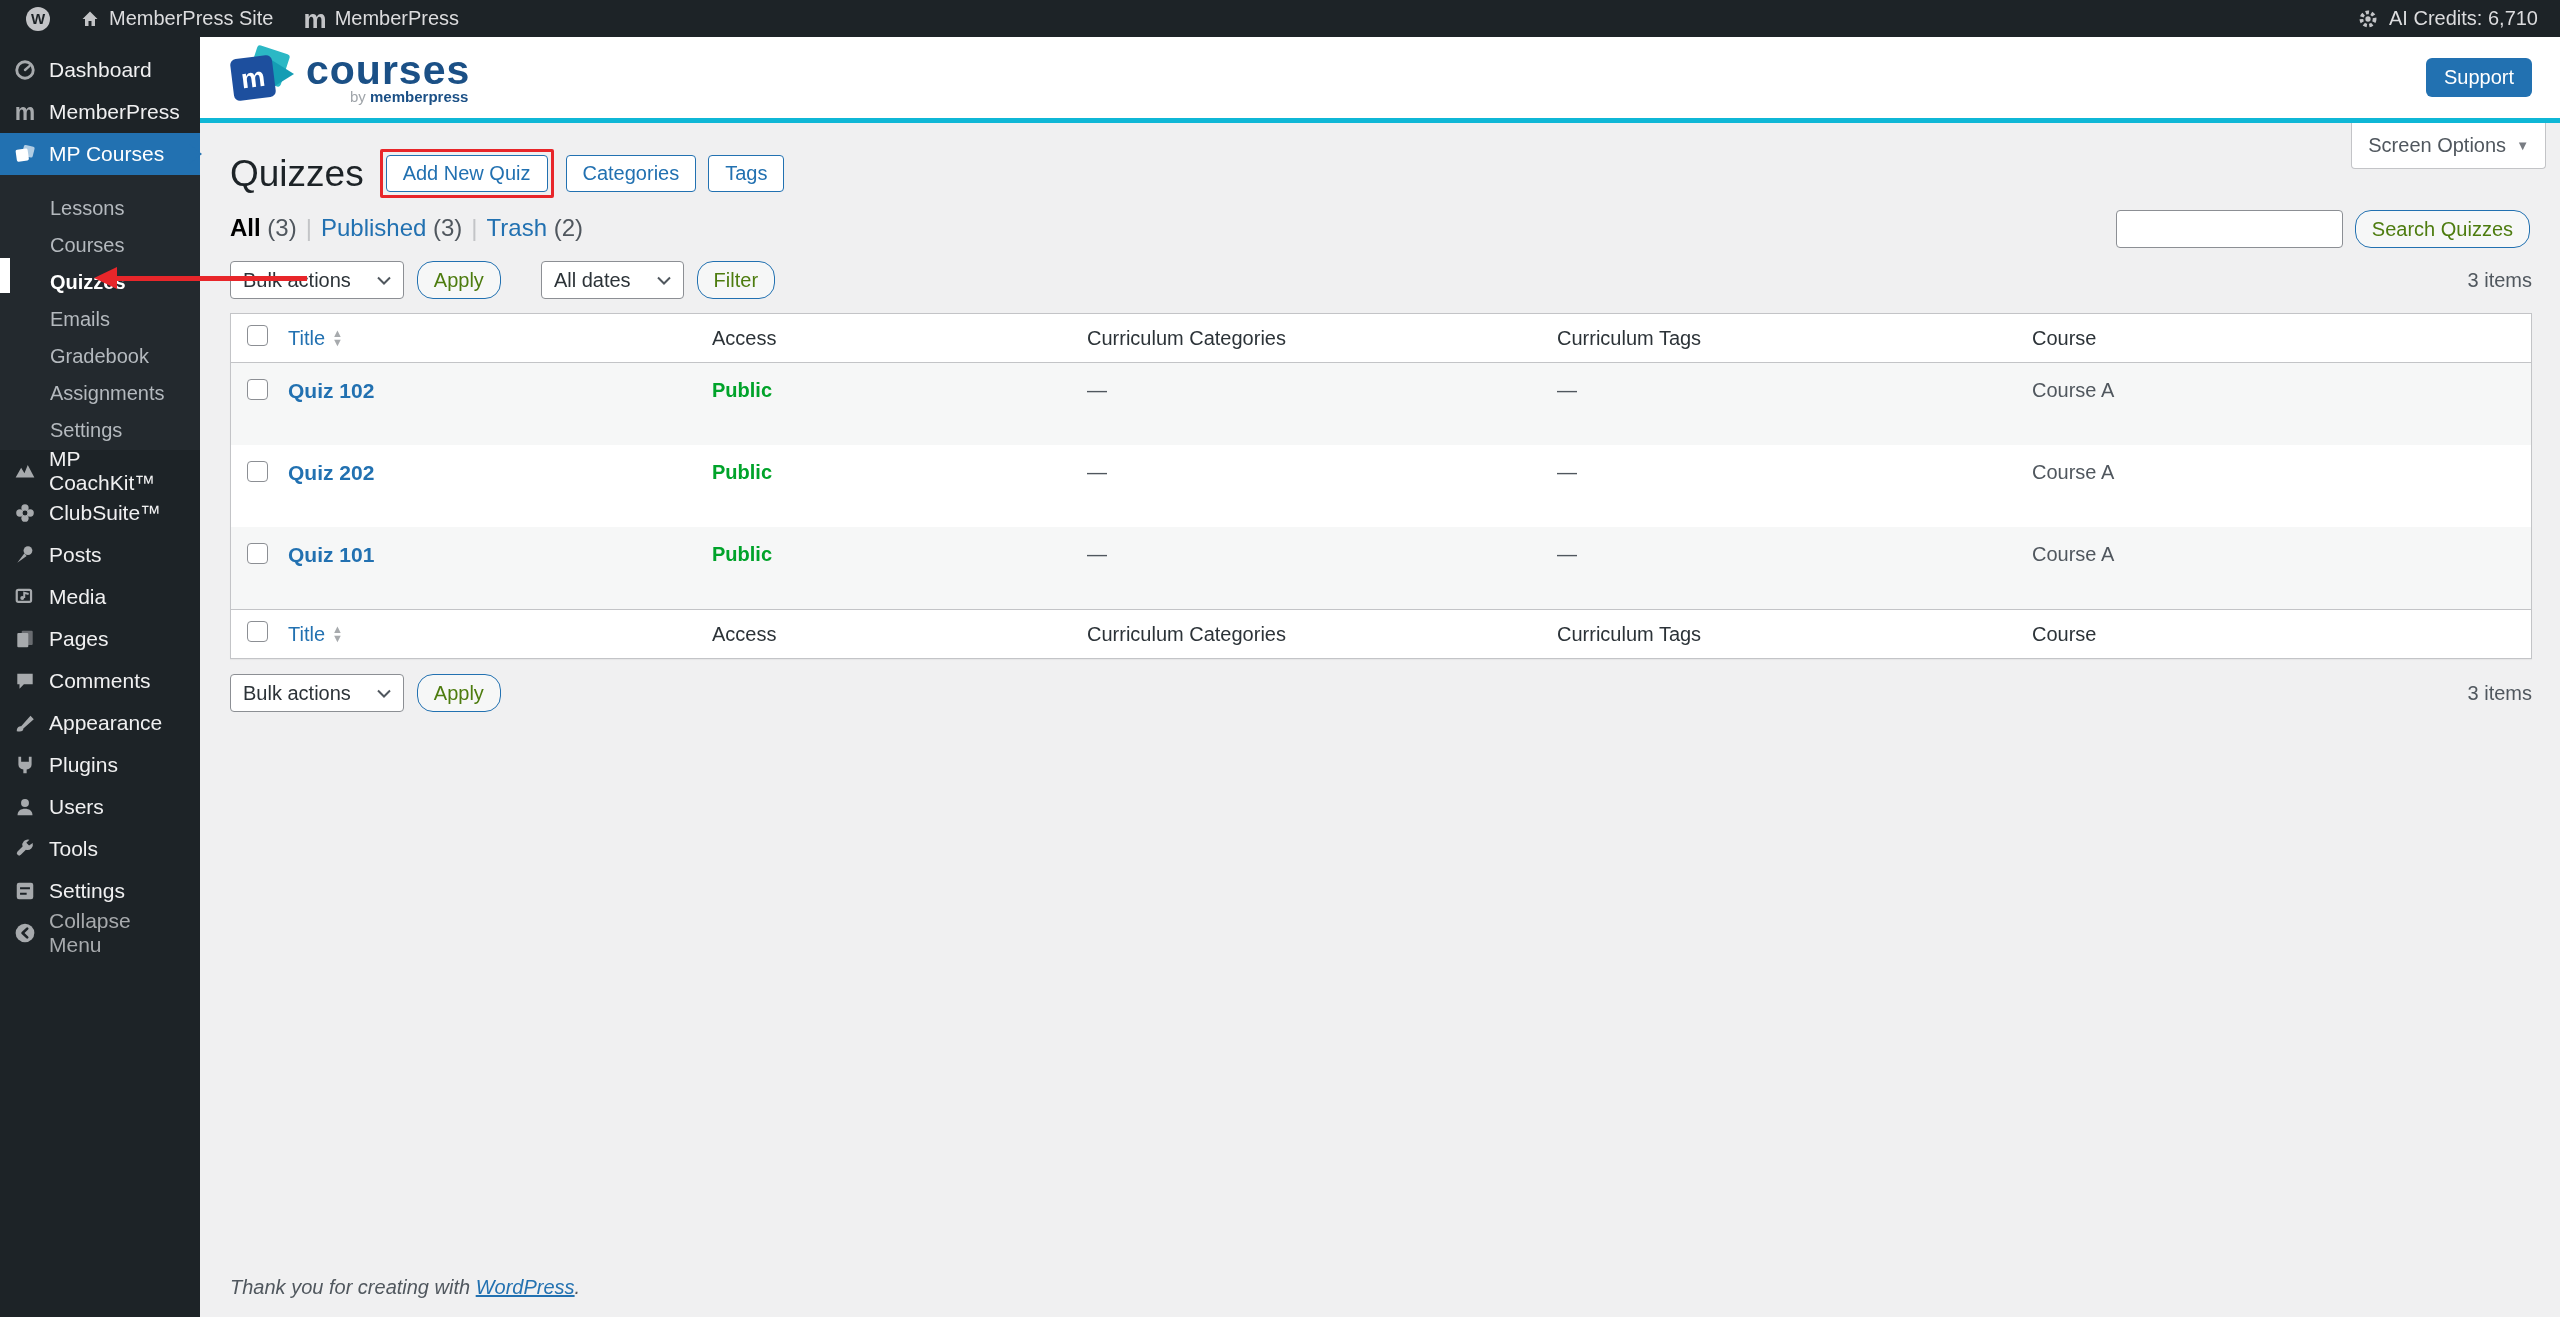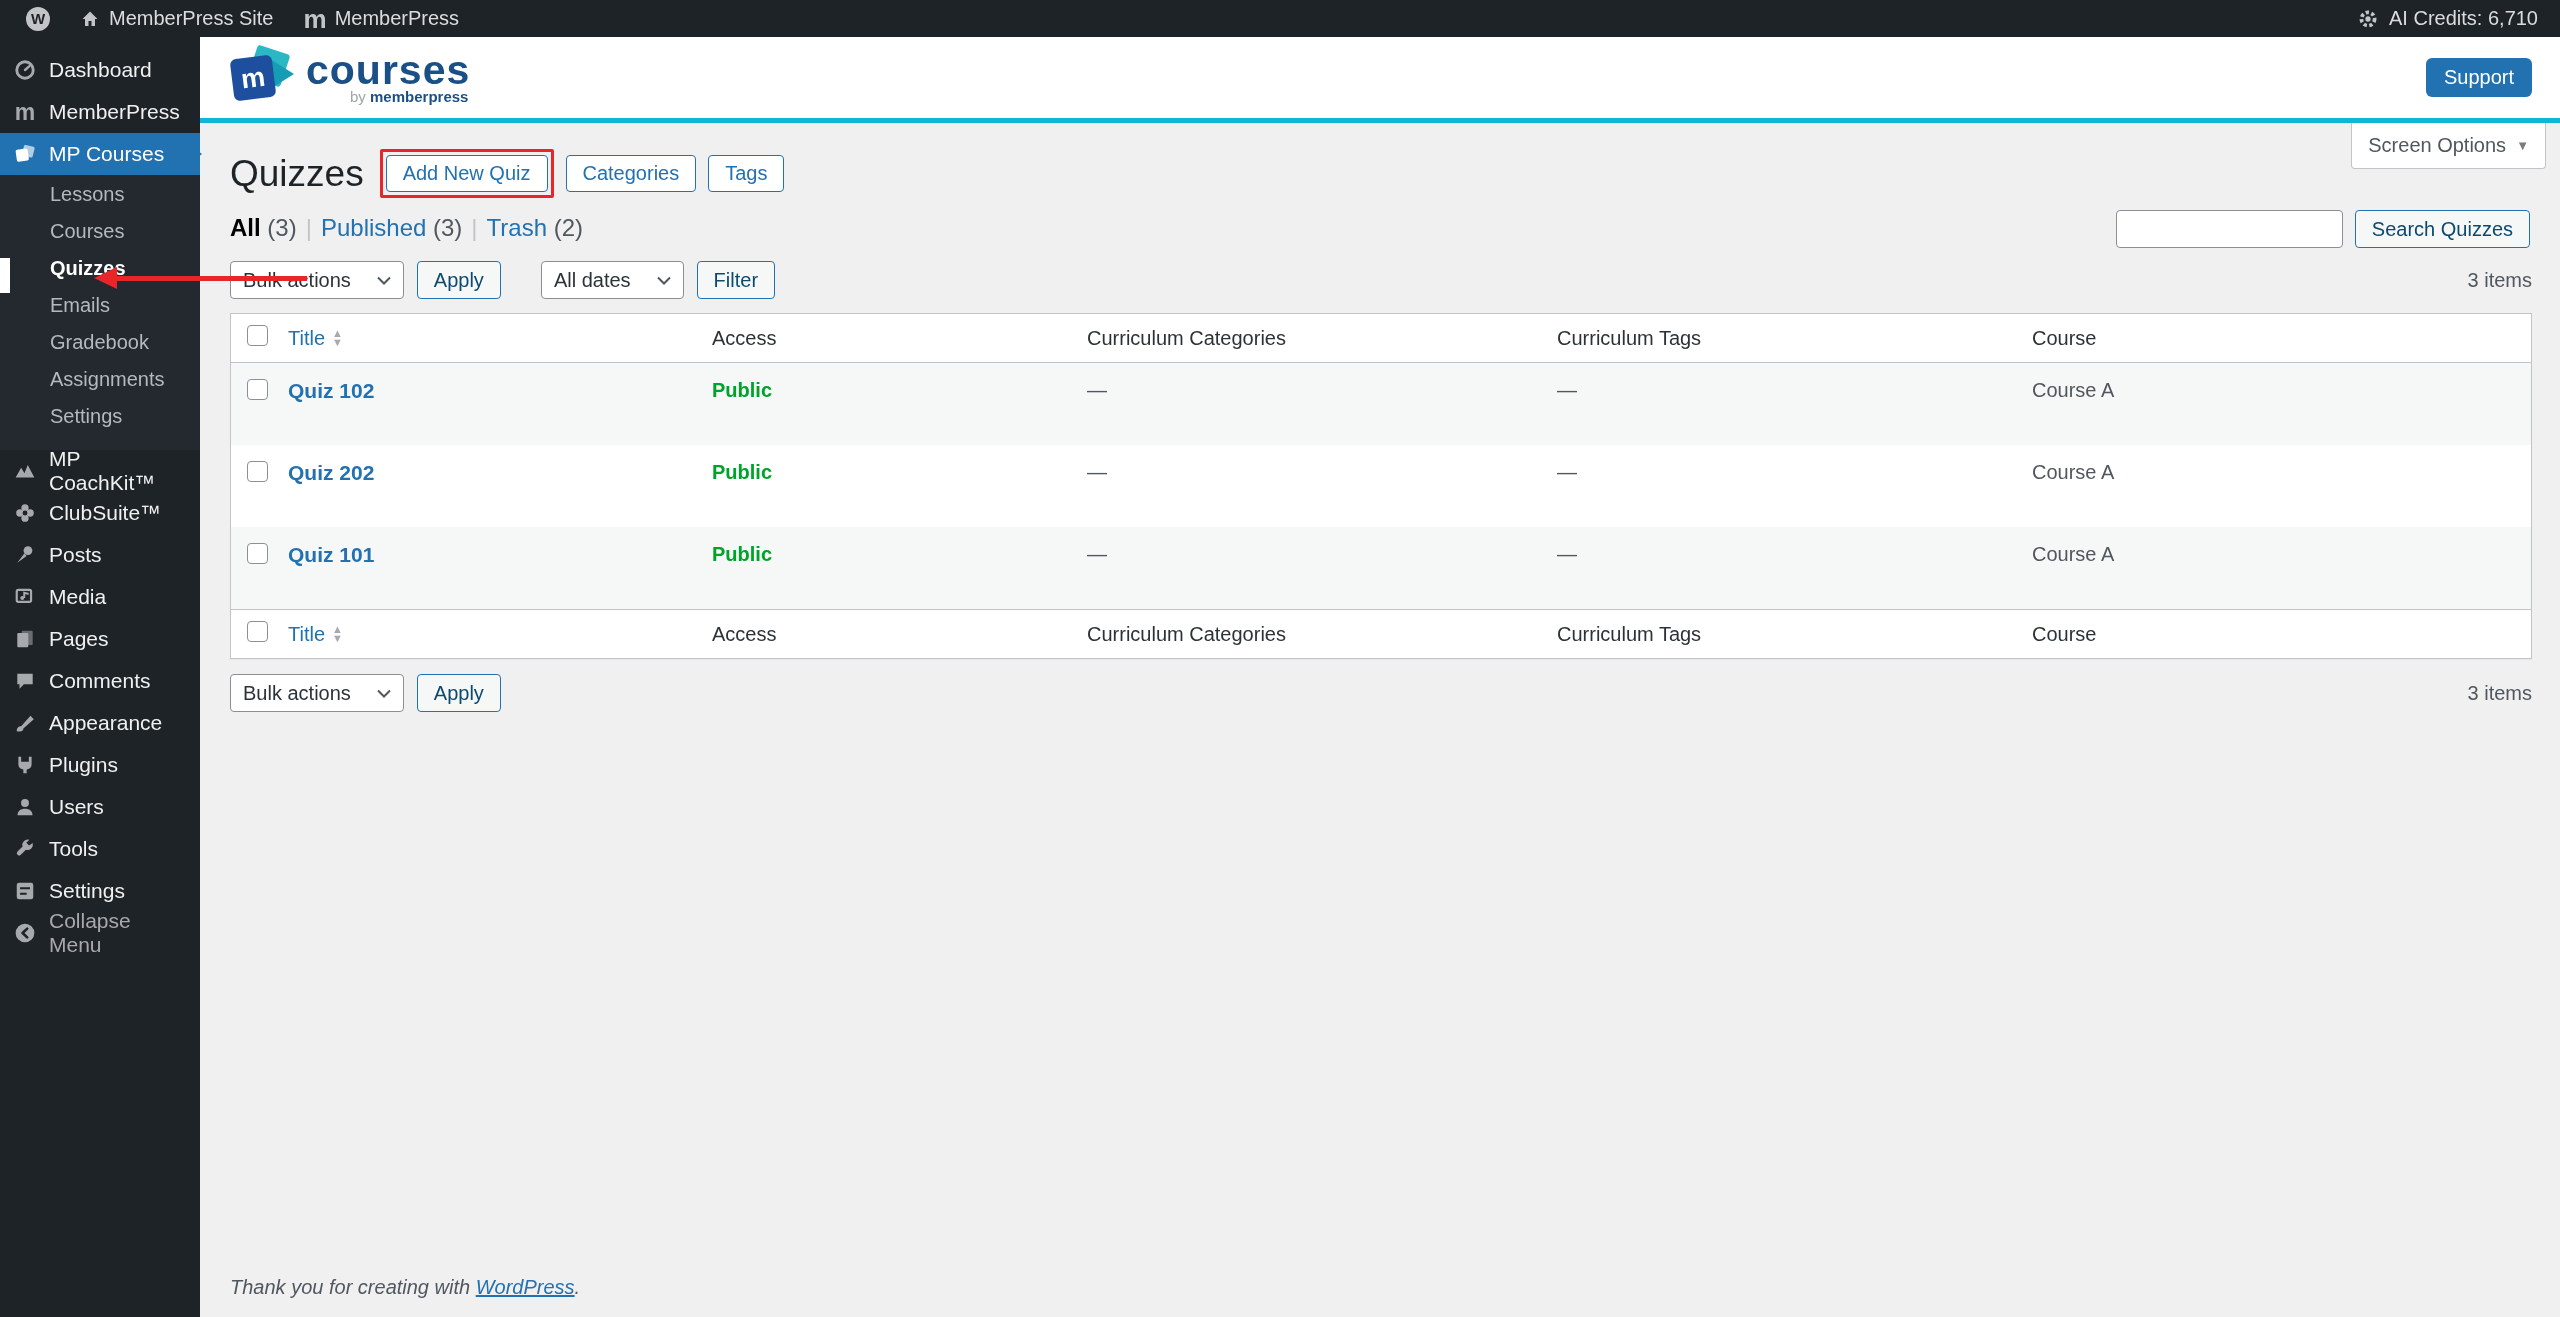--- a/index.html
+++ b/index.html
@@ -35,21 +35,21 @@
   }
   .menu-item .mi-icon { width:22px; height:22px; color:#a7aaad; flex:0 0 22px; display:flex; align-items:center; justify-content:center; }
   .menu-item.active { background:#2271b1; color:#fff; }
   .menu-item.active .mi-icon { color:#fff; }
   .menu-item.active::after {
     content:''; position:absolute; right:-12px; top:50%; transform:translateY(-50%);
     border:10px solid transparent; border-left:13px solid #2271b1;
   }
   .submenu { list-style:none; background:#23292e; padding:8px 0; }
   .submenu li {
-    height:37px; display:flex; align-items:flex-start; padding:0 14px 0 50px;
+    height:37px; display:flex; align-items:flex-end; padding:0 14px 0 50px;
     color:#b4b9be; font-size:20px; cursor:pointer; position:relative;
   }
   .submenu li.current { color:#fff; font-weight:700; }
   .submenu li.current .cur-bar {
     position:absolute; left:0; top:1px; bottom:1px; width:10px; background:#fff;
   }
   .collapse-item { color:#a7aaad; margin-top:0; }
   
   .content { position:absolute; left:200px; top:37px; right:0; bottom:0; background:#f0f0f1; }
   .content-header {
@@ -93,21 +93,21 @@
   .subsubsub .flabel { color:#2271b1; cursor:pointer; }
   .subsubsub .current .flabel { color:#000; font-weight:700; }
   .subsubsub .count { color:#50575e; }
   .subsubsub .sep { color:#c3c4c7; }
   .search-row { position:absolute; top:173px; right:30px; display:flex; gap:12px; }
   .search-input {
     width:227px; height:38px; border:1px solid #8c8f94; border-radius:4px; background:#fff;
     font-size:20px; padding:0 10px; font-family:"Liberation Sans", sans-serif;
   }
   .btn-secondary {
-    background:#f6f7f7; border:1px solid #2271b1; color:#0c4a6e; border-radius:4px;
+    background:#f6f7f7; border:1px solid #2271b1; color:#4d7c0f; border-radius:16px;
     font-size:20px; padding:0 16px; height:38px; cursor:pointer;
     font-family:"Liberation Sans", sans-serif;
   }
   .tablenav { margin-top:19px; display:flex; align-items:center; gap:13px; }
   .tablenav.bottom { margin-top:15px; }
   .wp-select {
     height:38px; background:#fff; border:1px solid #8c8f94; border-radius:4px;
     display:inline-flex; align-items:center; gap:26px; padding:0 12px;
     font-size:20px; color:#2c3338; cursor:pointer;
   }

